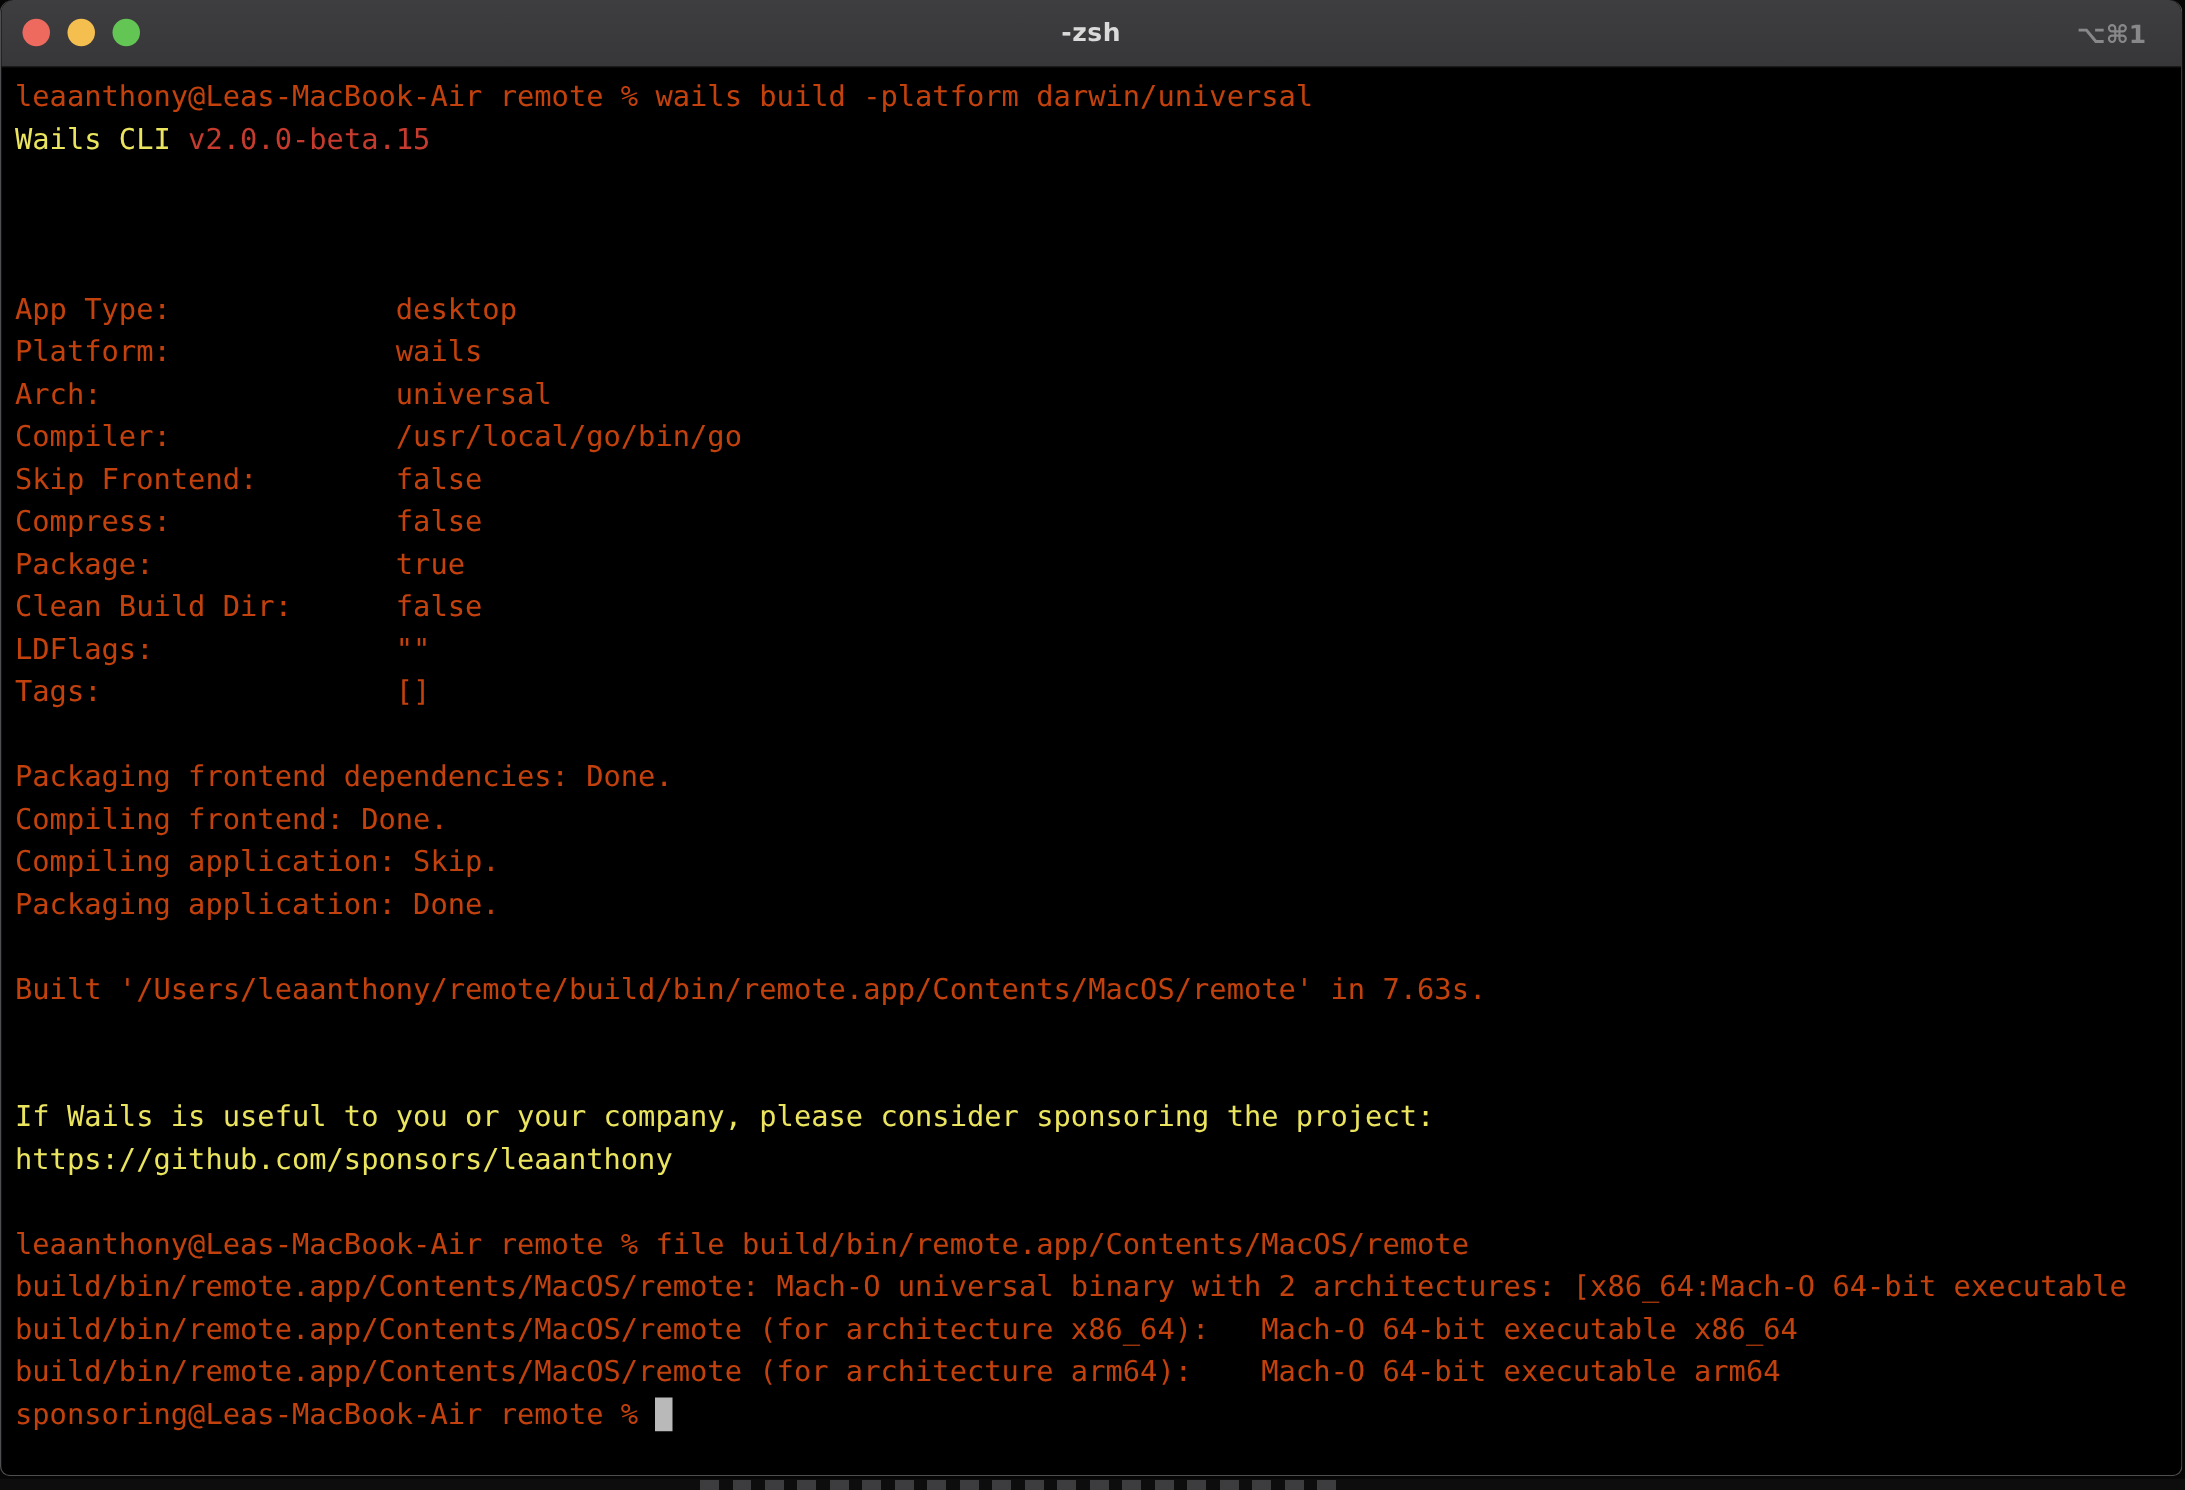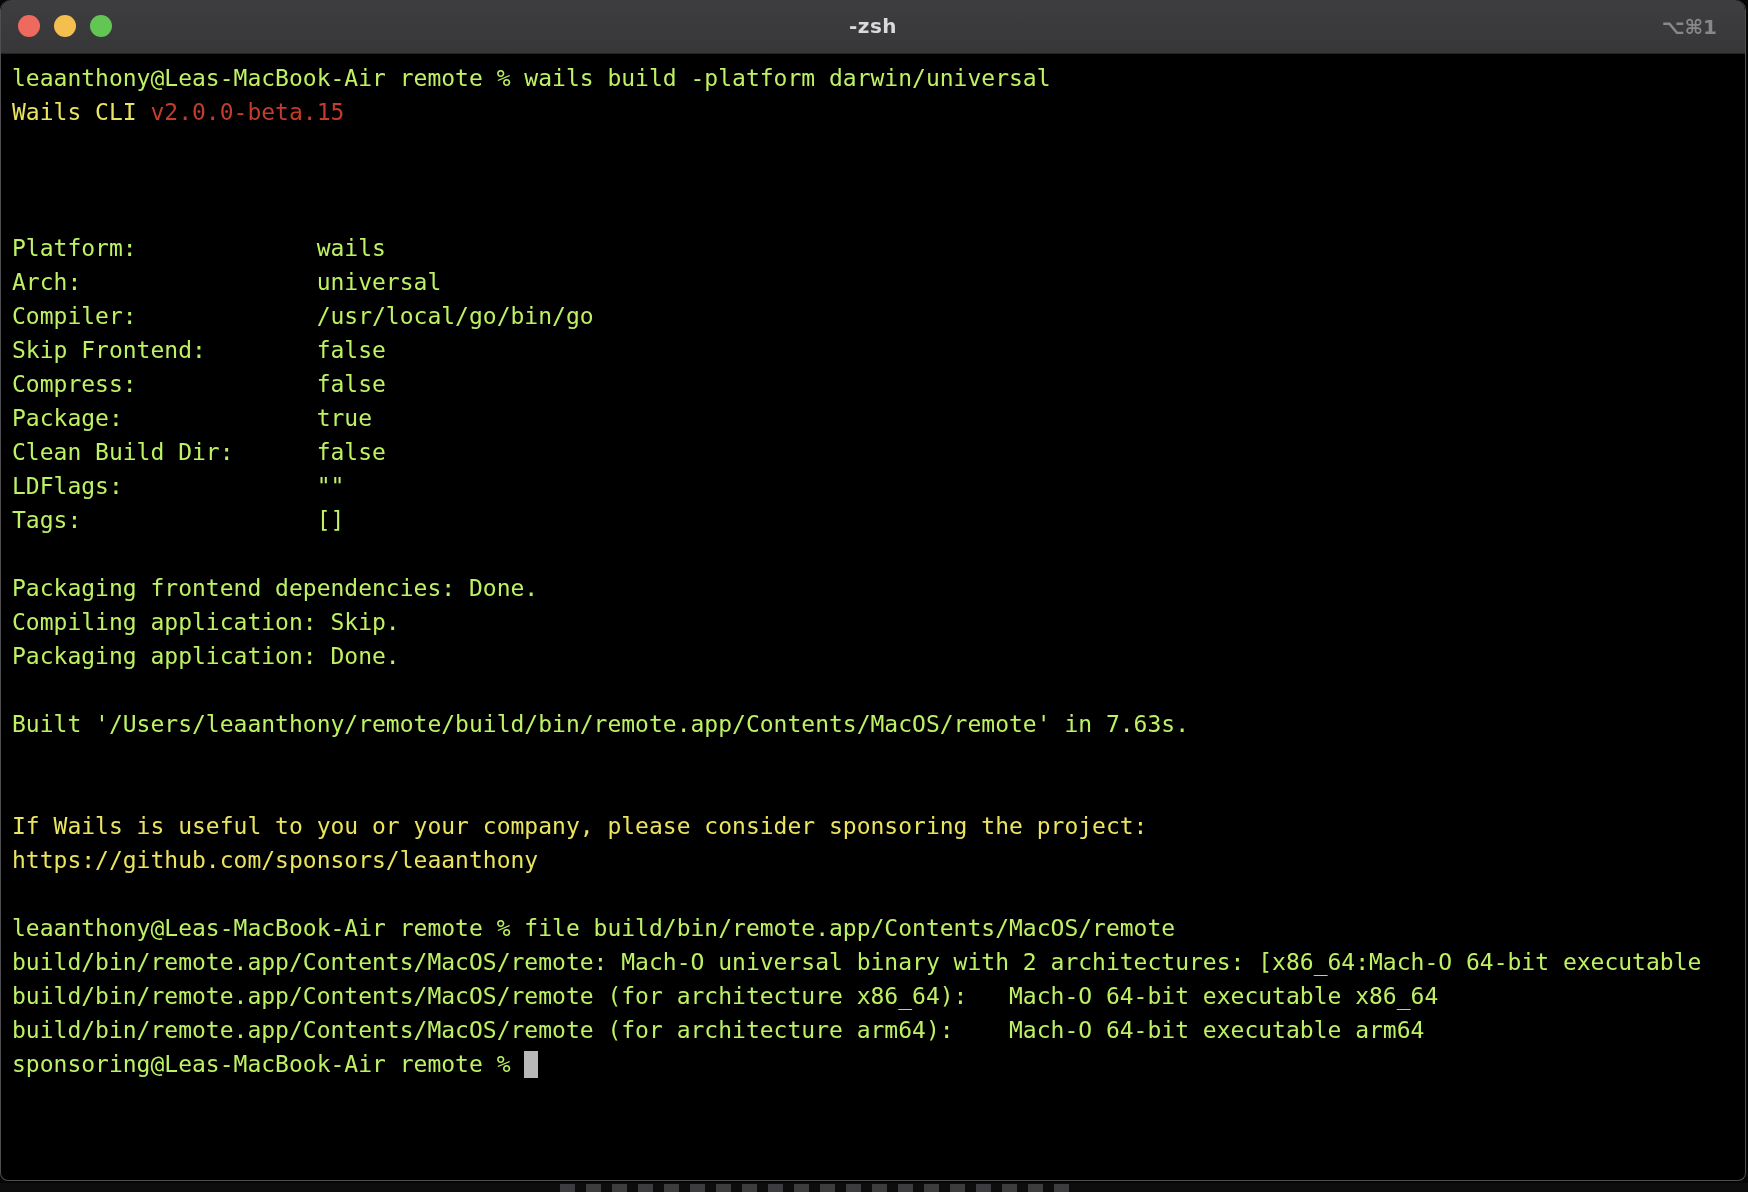--- a/index.html
+++ b/index.html
@@ -51,21 +51,21 @@
   }
 
   
   .term {
     padding: 7px 0 0 11px;
     font-size: 23px;
     line-height: 34px;
     color: #d8d8d8;
   }
   .term-line { white-space: pre; height: 34px; }
-  .seg-fg     { color: #bef264; }
+  .seg-fg     { color: #c2410c; }
   .seg-yellow { color: #eae45f; }
   .seg-red    { color: #c53b2e; }
   .cursor {
     display: inline-block;
     width: 14px; height: 27px;
     background: #b9b9b9;
     vertical-align: -6px;
   }
 
   
@@ -92,31 +92,33 @@
     <div class="win-title">-zsh</div>
     <div class="win-shortcut">⌥⌘1</div>
   </div>
 
   <div class="term" id="terminal-output">
       <div class="term-line"><span class="seg-fg">leaanthony@Leas-MacBook-Air remote % wails build -platform darwin/universal</span></div>
       <div class="term-line"><span class="seg-yellow">Wails CLI </span><span class="seg-red">v2.0.0-beta.15</span></div>
       <div class="term-line"></div>
       <div class="term-line"></div>
       <div class="term-line"></div>
+      <div class="term-line"><span class="seg-fg">App Type:             desktop</span></div>
       <div class="term-line"><span class="seg-fg">Platform:             wails</span></div>
       <div class="term-line"><span class="seg-fg">Arch:                 universal</span></div>
       <div class="term-line"><span class="seg-fg">Compiler:             /usr/local/go/bin/go</span></div>
       <div class="term-line"><span class="seg-fg">Skip Frontend:        false</span></div>
       <div class="term-line"><span class="seg-fg">Compress:             false</span></div>
       <div class="term-line"><span class="seg-fg">Package:              true</span></div>
       <div class="term-line"><span class="seg-fg">Clean Build Dir:      false</span></div>
       <div class="term-line"><span class="seg-fg">LDFlags:              ""</span></div>
       <div class="term-line"><span class="seg-fg">Tags:                 []</span></div>
       <div class="term-line"></div>
       <div class="term-line"><span class="seg-fg">Packaging frontend dependencies: Done.</span></div>
+      <div class="term-line"><span class="seg-fg">Compiling frontend: Done.</span></div>
       <div class="term-line"><span class="seg-fg">Compiling application: Skip.</span></div>
       <div class="term-line"><span class="seg-fg">Packaging application: Done.</span></div>
       <div class="term-line"></div>
       <div class="term-line"><span class="seg-fg">Built '/Users/leaanthony/remote/build/bin/remote.app/Contents/MacOS/remote' in 7.63s.</span></div>
       <div class="term-line"></div>
       <div class="term-line"></div>
       <div class="term-line"><span class="seg-yellow">If Wails is useful to you or your company, please consider sponsoring the project:</span></div>
       <div class="term-line"><span class="seg-yellow">https://github.com/sponsors/leaanthony</span></div>
       <div class="term-line"></div>
       <div class="term-line"><span class="seg-fg">leaanthony@Leas-MacBook-Air remote % file build/bin/remote.app/Contents/MacOS/remote</span></div>

